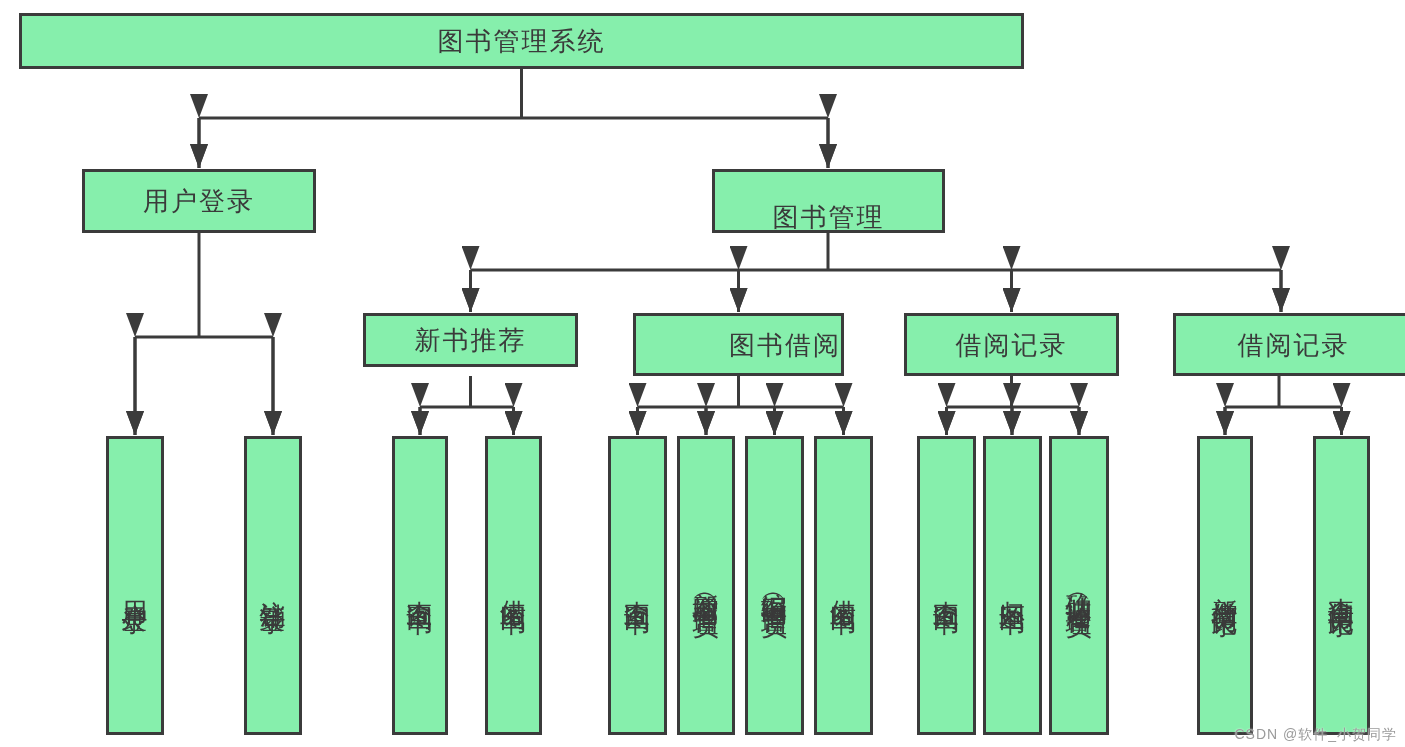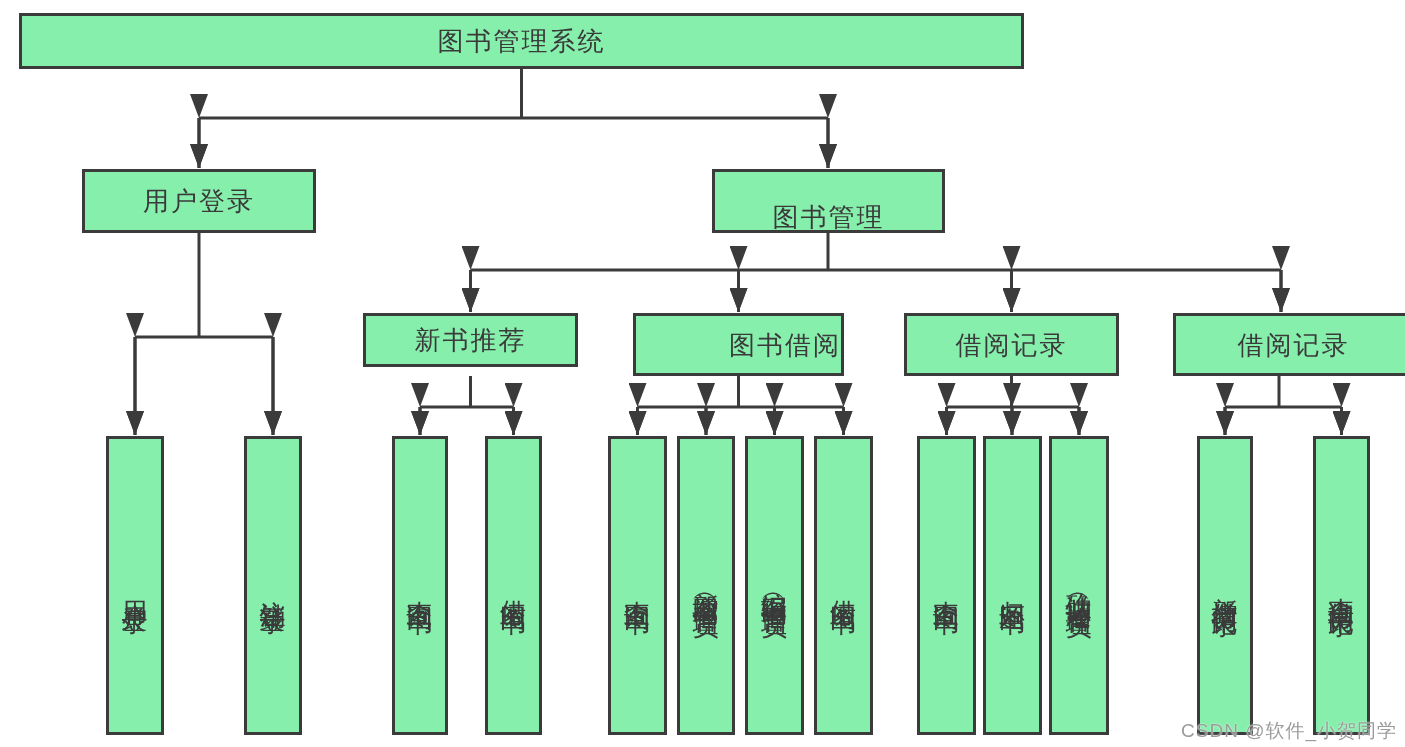--- a/index.html
+++ b/index.html
@@ -38,21 +38,21 @@
     text-orientation:mixed;
     font-size:26px;
     letter-spacing:3px;
     line-height:1;
     max-height:288px;
   }
   .watermark{
     position:absolute;
     right:8px;
     bottom:3px;
-    font-size:19px;
+    font-size:14px;
     color:var(--watermark);
     text-shadow:0 0 2px rgba(255,255,255,.85);
     letter-spacing:1px;
     white-space:nowrap;
     z-index:5;
   }
 </style>
 </head>
 <body>
 

